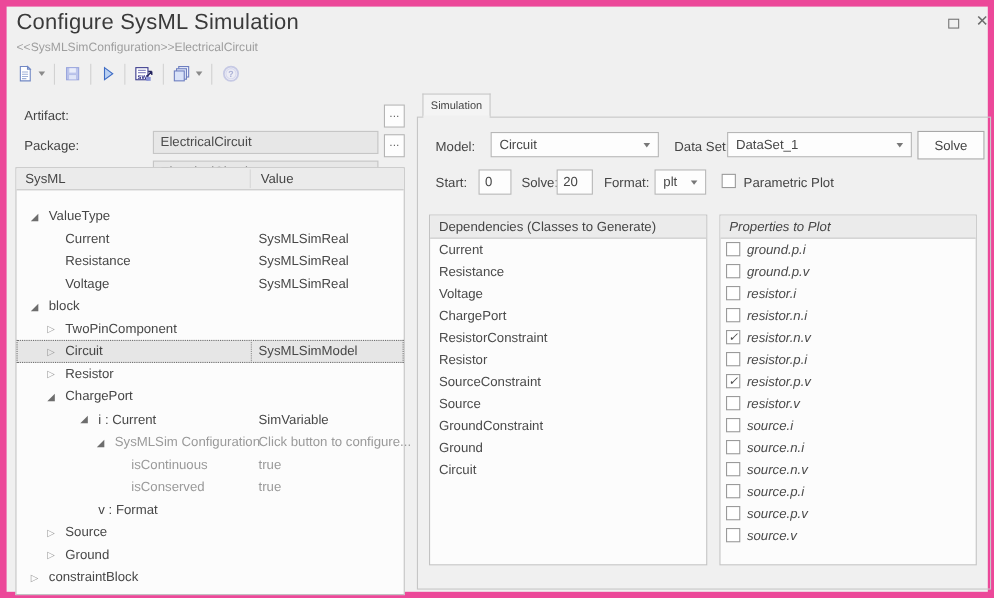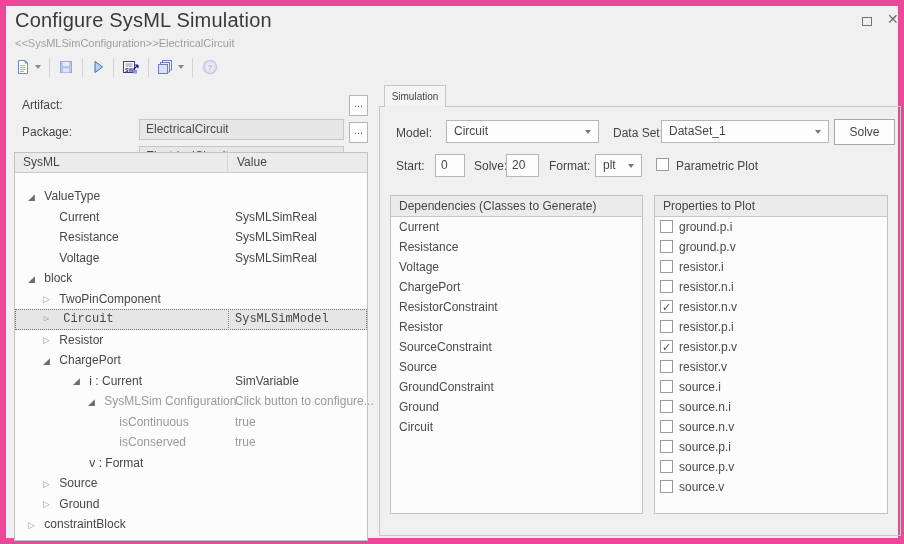--- a/index.html
+++ b/index.html
@@ -32,40 +32,40 @@
   .th-value { position:absolute; left:222px; top:2px; }
   .table-header::after { content:''; position:absolute; left:212px; top:1px; bottom:1px; border-left:1px solid #d6d6d6; }
   .tree-body { position:relative;margin-top:13px; }
   .tree-row { position:relative; height:20.5px; line-height:20.5px; font-size:12px; color:#474747; white-space:nowrap; }
   .glyph { display:inline-block; width:13px; text-align:center; vertical-align:middle; }
   .glyph.collapsed { font-size:9px; color:#9a9a9a; }
   .glyph.expanded { font-size:9px; color:#6d6d6d; }
   .cell-name { margin-left:3px; }
   .cell-value { position:absolute; left:220px; top:0; right:2px; }
   .tree-row.dim { color:#9a9a9a; }
-  .tree-row.selected { background:#e6e6e6; outline:1px dotted #707070; outline-offset:-1px;font-family:Liberation Mono, monospace; }
+  .tree-row.selected { background:#e6e6e6; outline:1px dotted #707070; outline-offset:-1px; }
   .tree-row.selected::after { content:''; position:absolute; left:213px; top:0; bottom:0; border-left:1px dotted #8a8a8a; }
 
   
   .right-box { position:absolute; left:373px; top:100px; width:522px; height:430px; border:1px solid #c6c6c6; }
   .tab { position:absolute; left:378px; top:79px; width:62px; height:22px; background:#f4f4f4; border:1px solid #c6c6c6; border-bottom:none; z-index:2; font-size:10px; color:#454545; text-align:center; line-height:21px; }
   .tab-fill { position:absolute; left:379px; top:99px; width:60px; height:3px; background:#f0f0f0; z-index:3; }
 
   .ctl-label { position:absolute; font-size:12px; color:#454545; }
   .dropdown { position:absolute; height:23px; background:#fdfdfd; border:1px solid #b6b6b6; font-size:12px; color:#474747; line-height:21px; padding-left:7px; }
   .dd-caret { position:absolute; right:7px; top:9px; width:0; height:0; border-left:3.5px solid transparent; border-right:3.5px solid transparent; border-top:4px solid #777; }
   .text-input { position:absolute; height:23px; background:#fdfdfd; border:1px solid #b6b6b6; font-size:12px; color:#474747; line-height:21px; padding-left:5px; }
   .solve-btn { position:absolute; left:828px; top:113px; width:61px; height:26px; background:#fdfdfd; border:1px solid #a8a8a8; font-size:12px; color:#454545; text-align:center; line-height:24px; }
 
   .checkbox { position:absolute; width:13px; height:13px; background:#fff; border:1px solid #9a9a9a; }
   .check-mark { position:absolute; left:1px; top:-3px; font-size:11px; color:#4e4e4e; }
 
   .listbox { position:absolute; top:189px; height:319px; border:1px solid #c2c2c2; background:#fcfcfc; }
   .dep-list { left:384px; width:253px; }
-  .prop-list { left:648px; width:234px; }
+  .prop-list { left:648px; width:234px;font-style:italic; }
   .list-header { height:21px; background:#ebebeb; border-bottom:1px solid #c9c9c9; font-size:12px; color:#454545; line-height:20px; padding-left:8px; }
   .list-item { position:relative; height:20px; line-height:20px; font-size:12px; color:#4a4a4a; white-space:nowrap; }
   .list-item .li-label { padding-left:8px; }
   .list-item.prop { padding-left:24px; }
   .list-item.prop .li-label { padding-left:0; }
   .item-checkbox { position:absolute; left:5px; top:3px; width:13px; height:13px; background:#fff; border:1px solid #9a9a9a; }
   .item-checkbox .check { position:absolute; left:1px; top:-4px; font-size:11px; color:#4e4e4e; }
 </style>
 </head>
 <body>

